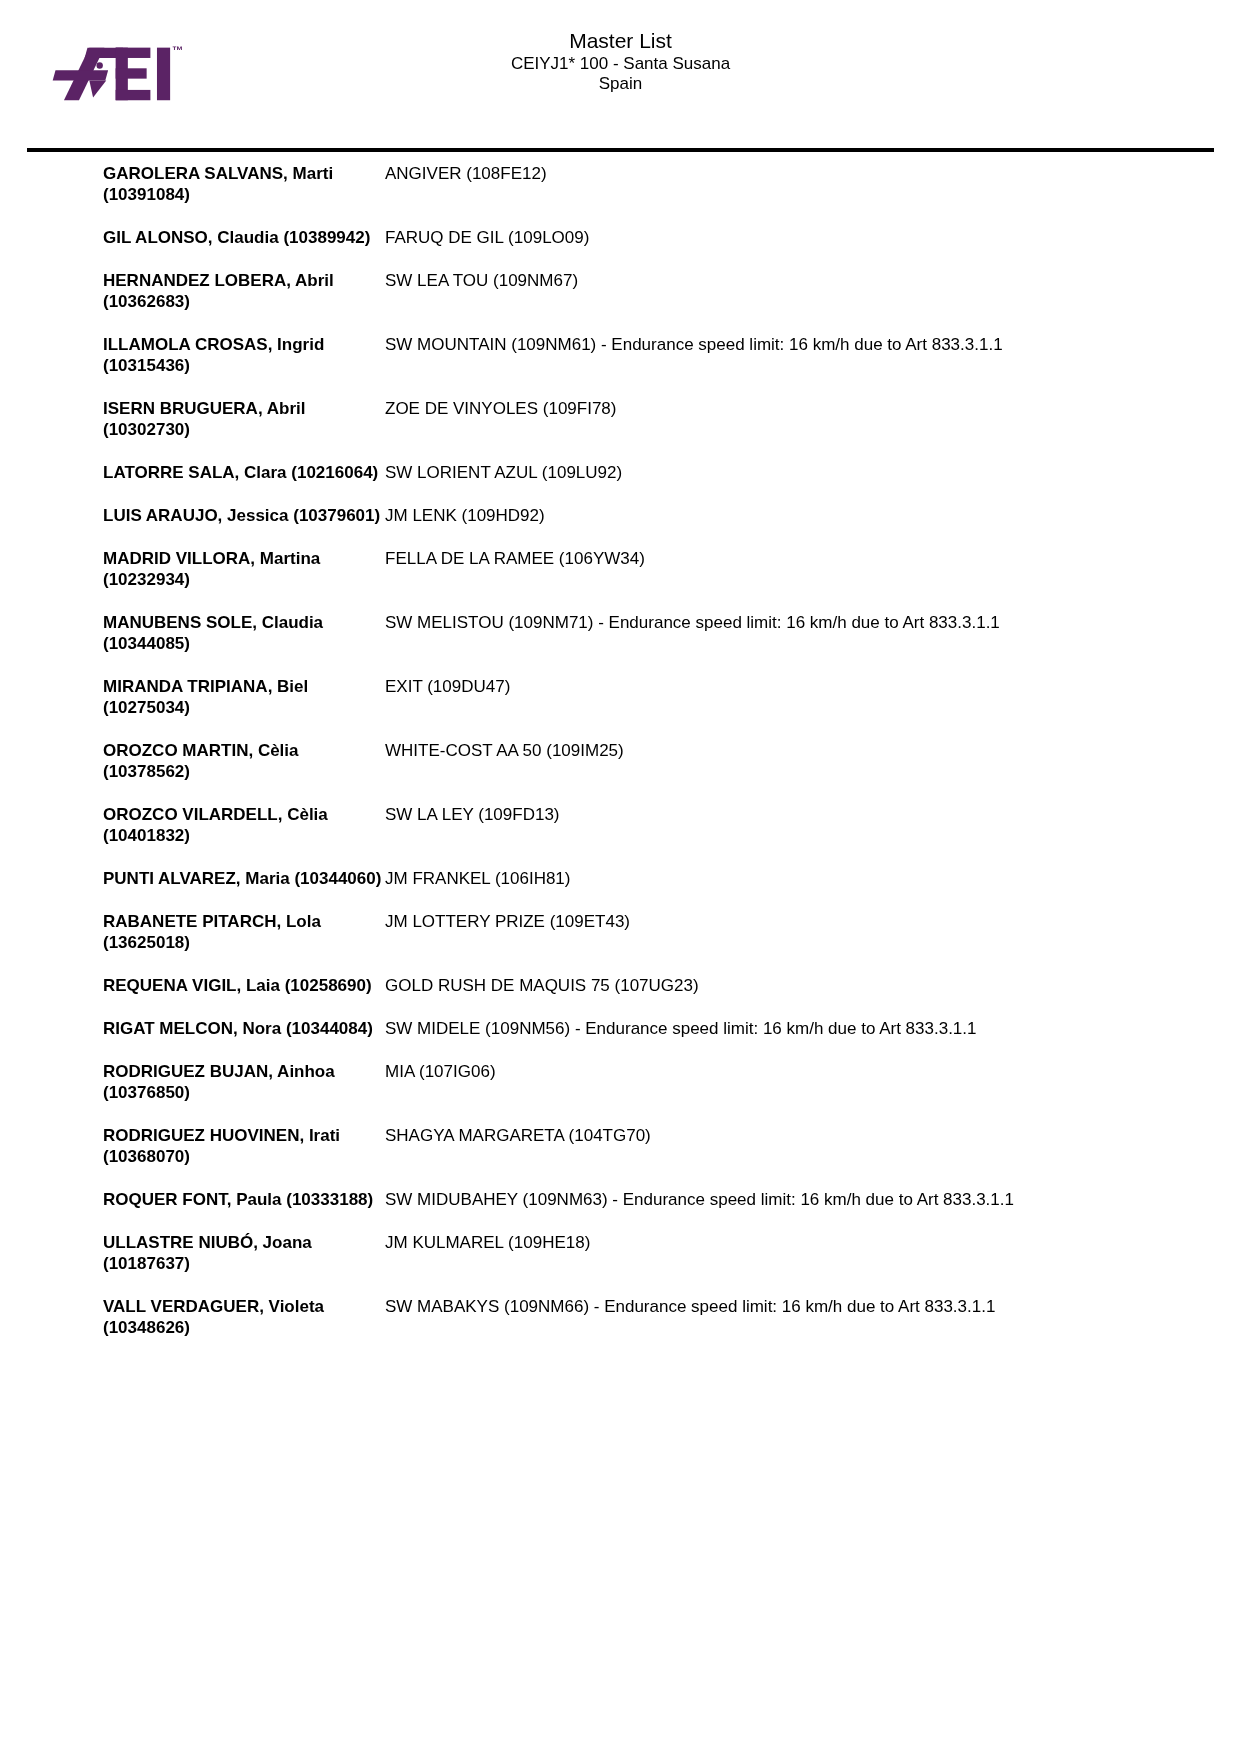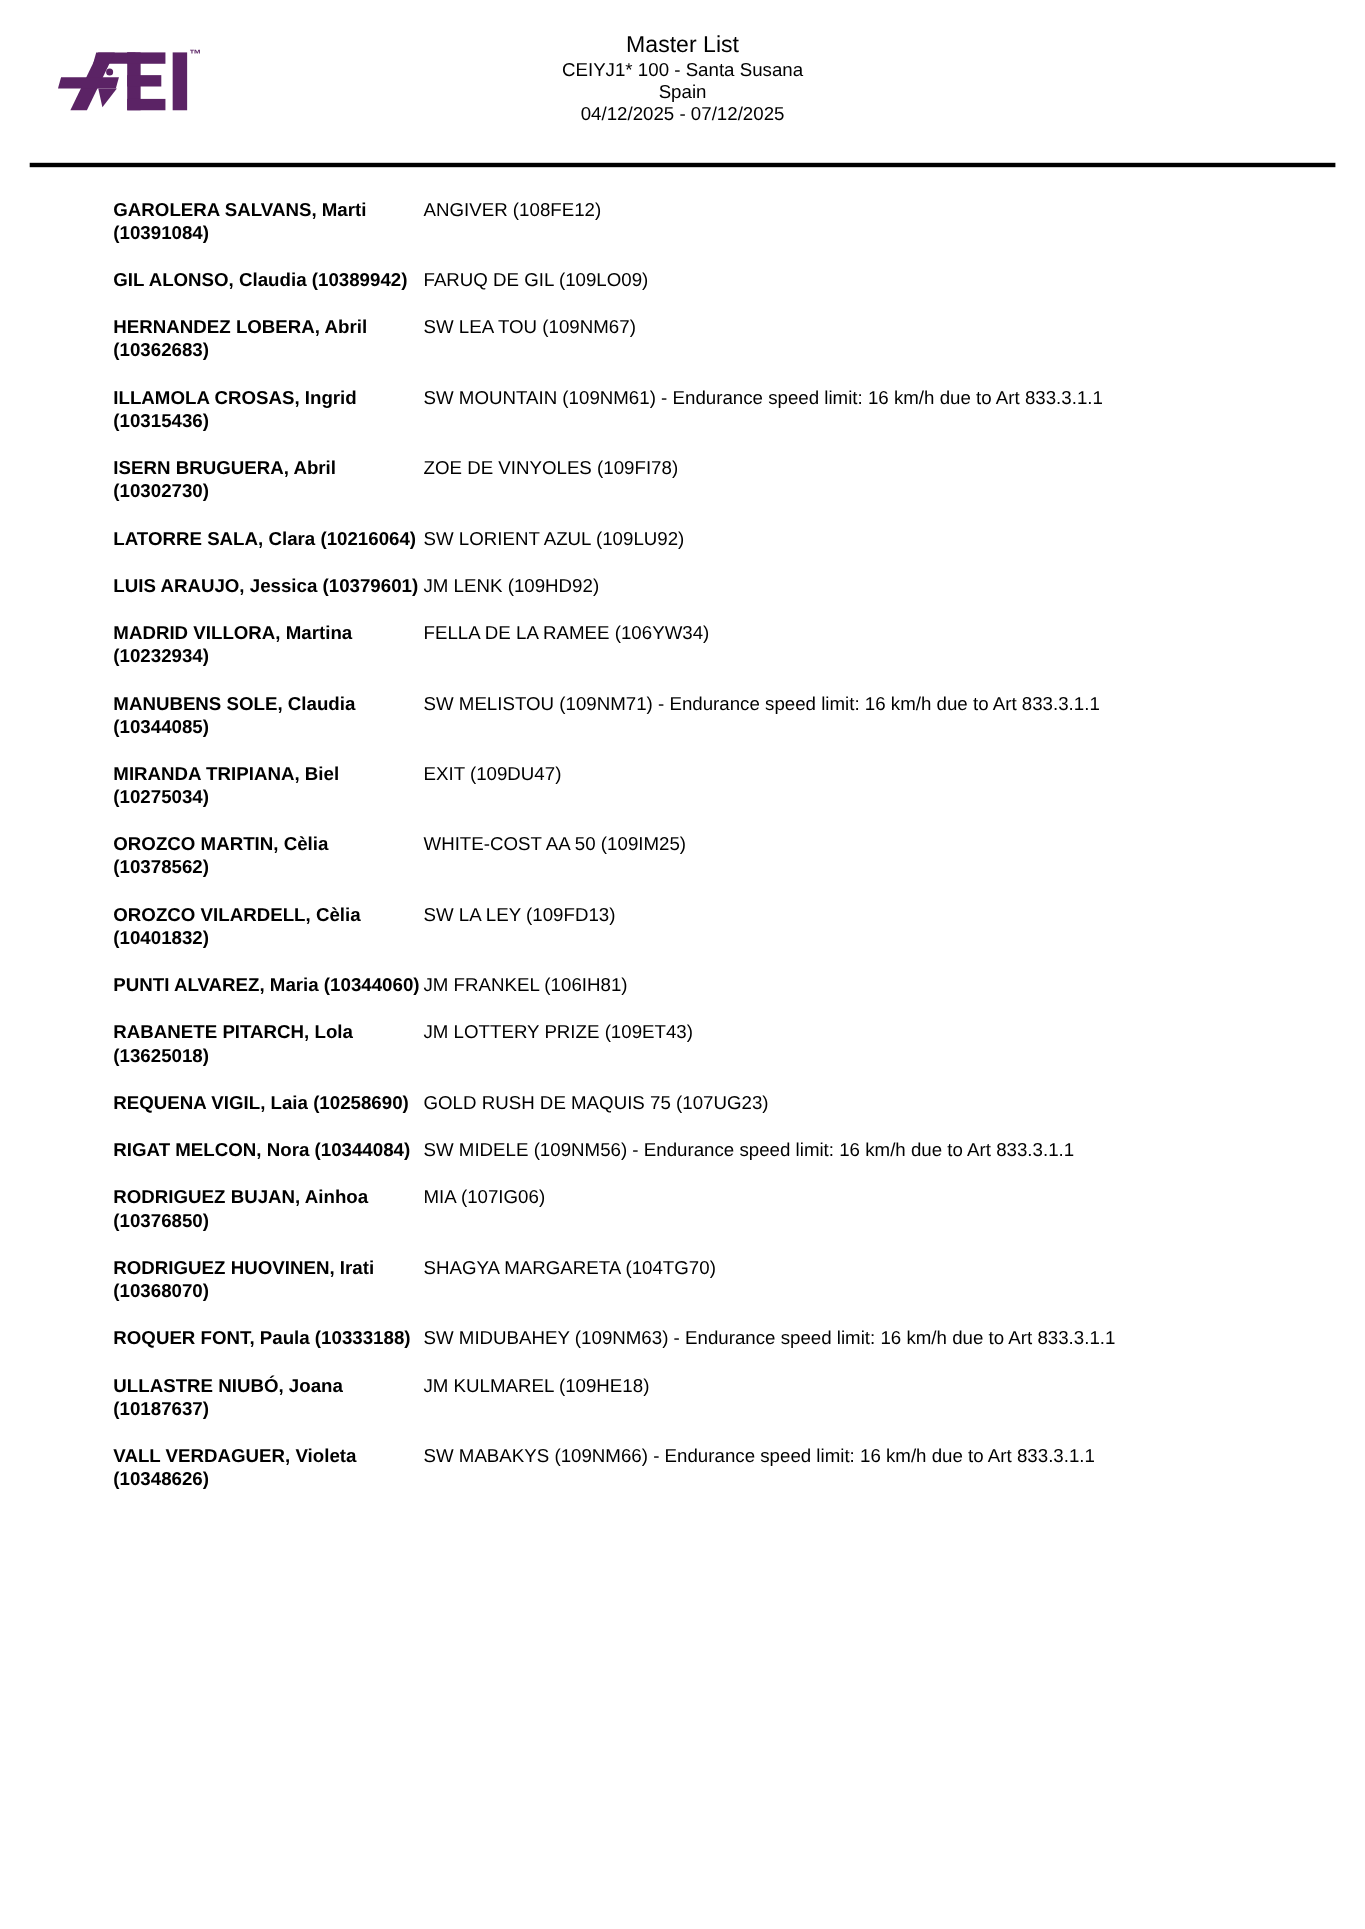--- a/index.html
+++ b/index.html
@@ -20,21 +20,21 @@
     text-align:center;
   }
   .doc-title { font-size:21px; font-weight:normal; line-height:26px; }
   .doc-sub   { font-size:17px; line-height:20px; }
   .rule {
     position:absolute; left:27px; right:27px; top:148px;
     height:4px; background:#000;
   }
   
   .entries-table {
-    position:absolute; left:103px; top:180px;
+    position:absolute; left:103px; top:163px;
     border-collapse:collapse;
   }
   .entries-table td {
     vertical-align:top;
     font-size:17px;
     line-height:21px;
     padding:0 0 22px 0;
   }
   td.rider { width:282px; font-weight:bold; }
   td.horse { width:830px; }
@@ -75,21 +75,20 @@
         <rect x="116" y="4" width="14" height="56"></rect>
       </g>
     </svg>
     <span class="logo-tm" style="color: rgb(91, 35, 101);">™</span>
   </div>
 
   <div class="header-center">
     <div class="doc-title">Master List</div>
     <div class="doc-sub">CEIYJ1* 100 - Santa Susana</div>
     <div class="doc-sub">Spain</div>
-    <div class="doc-sub">04/12/2025 - 07/12/2025</div>
   </div>
 
   <div class="rule"></div>
 
   <table class="entries-table">
     <tbody>
         <tr>
           <td class="rider">
             <div>GAROLERA SALVANS, Marti</div>
             <div>(10391084)</div>

